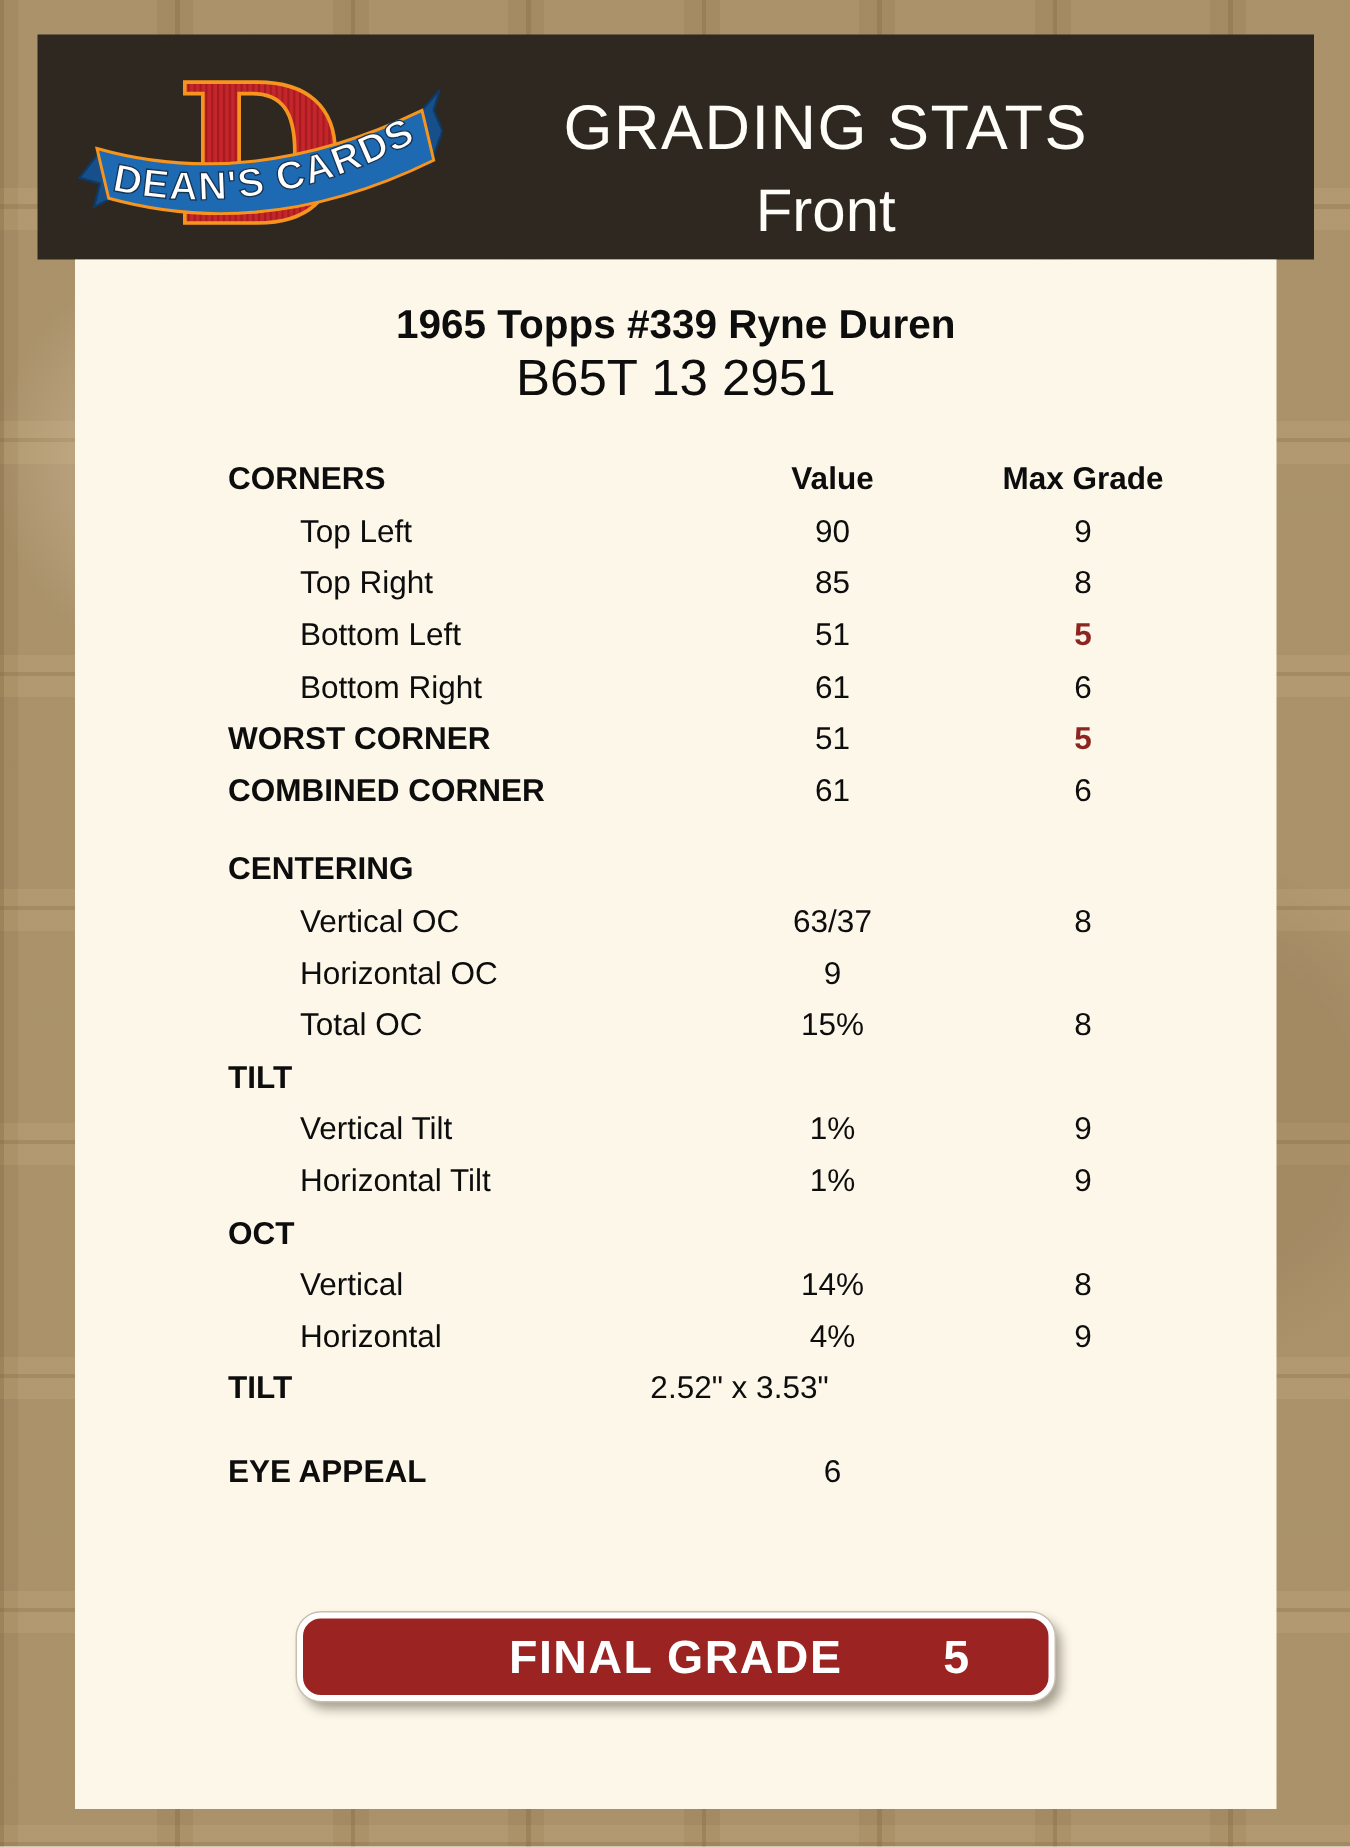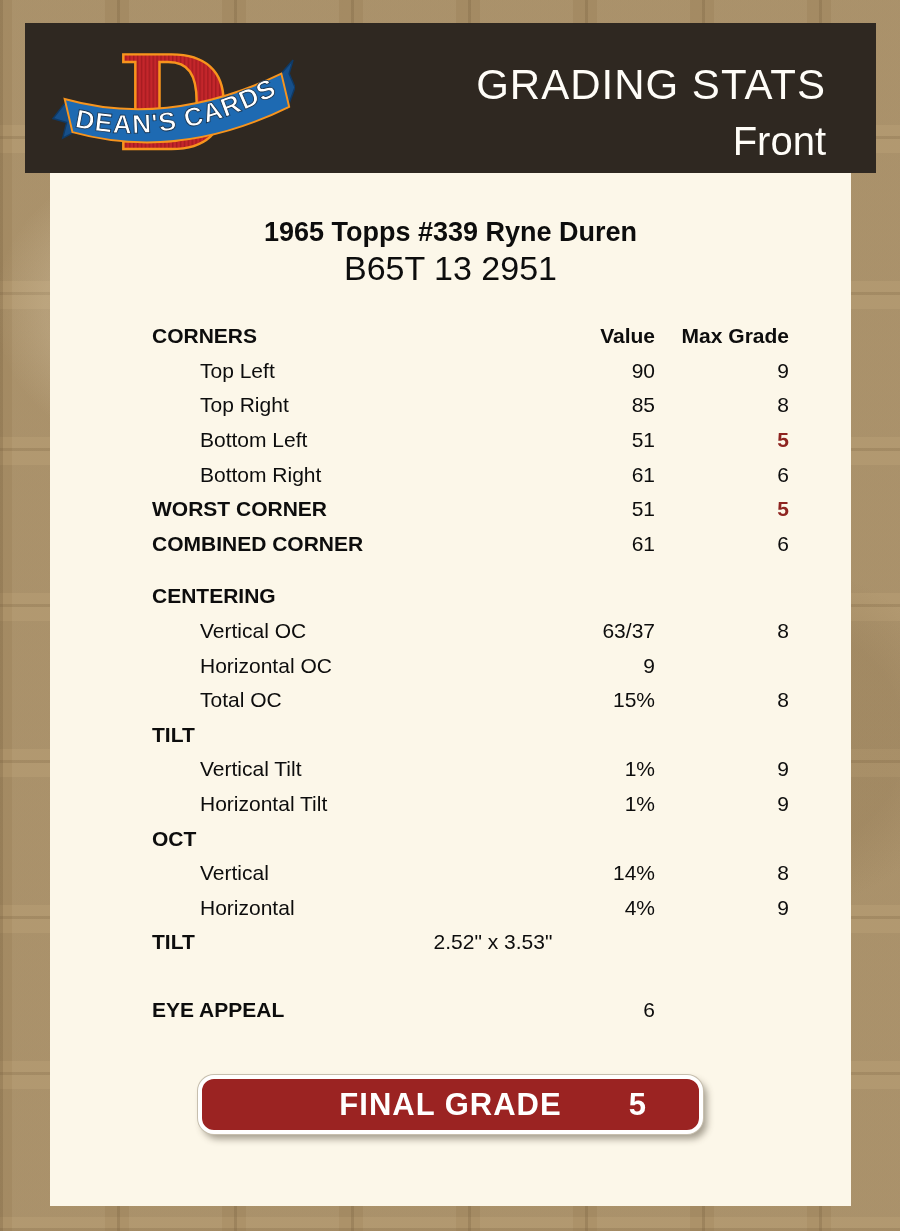--- a/index.html
+++ b/index.html
@@ -18,50 +18,50 @@
       repeating-linear-gradient(90deg, transparent 0 12px, rgba(226,209,174,0.10) 12px 105px, transparent 105px 117px),
       repeating-linear-gradient(0deg, transparent 0 14px, rgba(92,72,46,0.10) 14px 142px, transparent 142px 156px);
   }
   .header-bar{
     position:absolute;left:25px;top:23px;width:851px;height:150px;
     background:#2f2821;
   }
   .logo{position:absolute;left:26px;top:6px;width:244px;height:140px;}
   .header-titles{
     position:absolute;left:250px;right:50px;top:0;height:190px;
-    text-align:right;color:#fffdf8;
+    text-align:center;color:#fffdf8;
   }
   .header-title{font-size:42px;letter-spacing:1px;line-height:1;margin-top:41px;}
   .header-subtitle{font-size:40px;line-height:1;margin-top:15px;}
   .panel{
     position:absolute;left:50px;top:173px;width:801px;height:1033px;
-    background:#fcf7e9;box-sizing:border-box;padding-top:41px;
+    background:#fcf7e9;box-sizing:border-box;padding-top:25px;
   }
   .card-title{font-size:27px;font-weight:bold;text-align:center;line-height:36px;height:36px;}
   .card-serial{font-size:34px;text-align:center;line-height:36px;height:36px;}
   .gtable{margin-top:33px;}
   .trow{
     display:grid;grid-template-columns:303px 200px 134px;
     height:34.6px;align-items:center;margin-left:102px;font-size:21px;
   }
   .trow.gap1{margin-top:18px;}
-  .trow.gap2{margin-top:33px;}
+  .trow.gap2{margin-top:21px;}
   .c-label{white-space:nowrap;}
   .trow.item .c-label{padding-left:48px;}
   .trow.section .c-label,
   .trow.section-row .c-label,
   .trow.colheader .c-label,
   .trow.size .c-label{font-weight:bold;}
   .trow.colheader .c-value,
   .trow.colheader .c-grade{font-weight:bold;}
-  .c-value,.c-grade{text-align:right;white-space:nowrap;}
+  .c-value,.c-grade{text-align:center;white-space:nowrap;}
   .c-size-value{grid-column:2/4;text-align:center;transform:translateX(-129px);white-space:nowrap;}
   .grade-red{color:#8e2420;font-weight:bold;}
   .final-grade-btn{
-    width:505px;height:59px;margin:48px auto 0;box-sizing:border-box;
+    width:505px;height:59px;margin:76px auto 0;box-sizing:border-box;
     background:#9b2322;border:4px solid #ffffff;border-radius:16px;
     box-shadow:0 0 0 1px #c7bfae, 4px 5px 7px rgba(60,50,35,0.45);
     display:flex;align-items:center;justify-content:center;position:relative;
     color:#ffffff;font-weight:bold;font-size:31px;letter-spacing:1px;
     cursor:pointer;
   }
   .final-grade-value{position:absolute;right:52px;top:0;line-height:51px;}
 </style>
 </head>
 <body>

